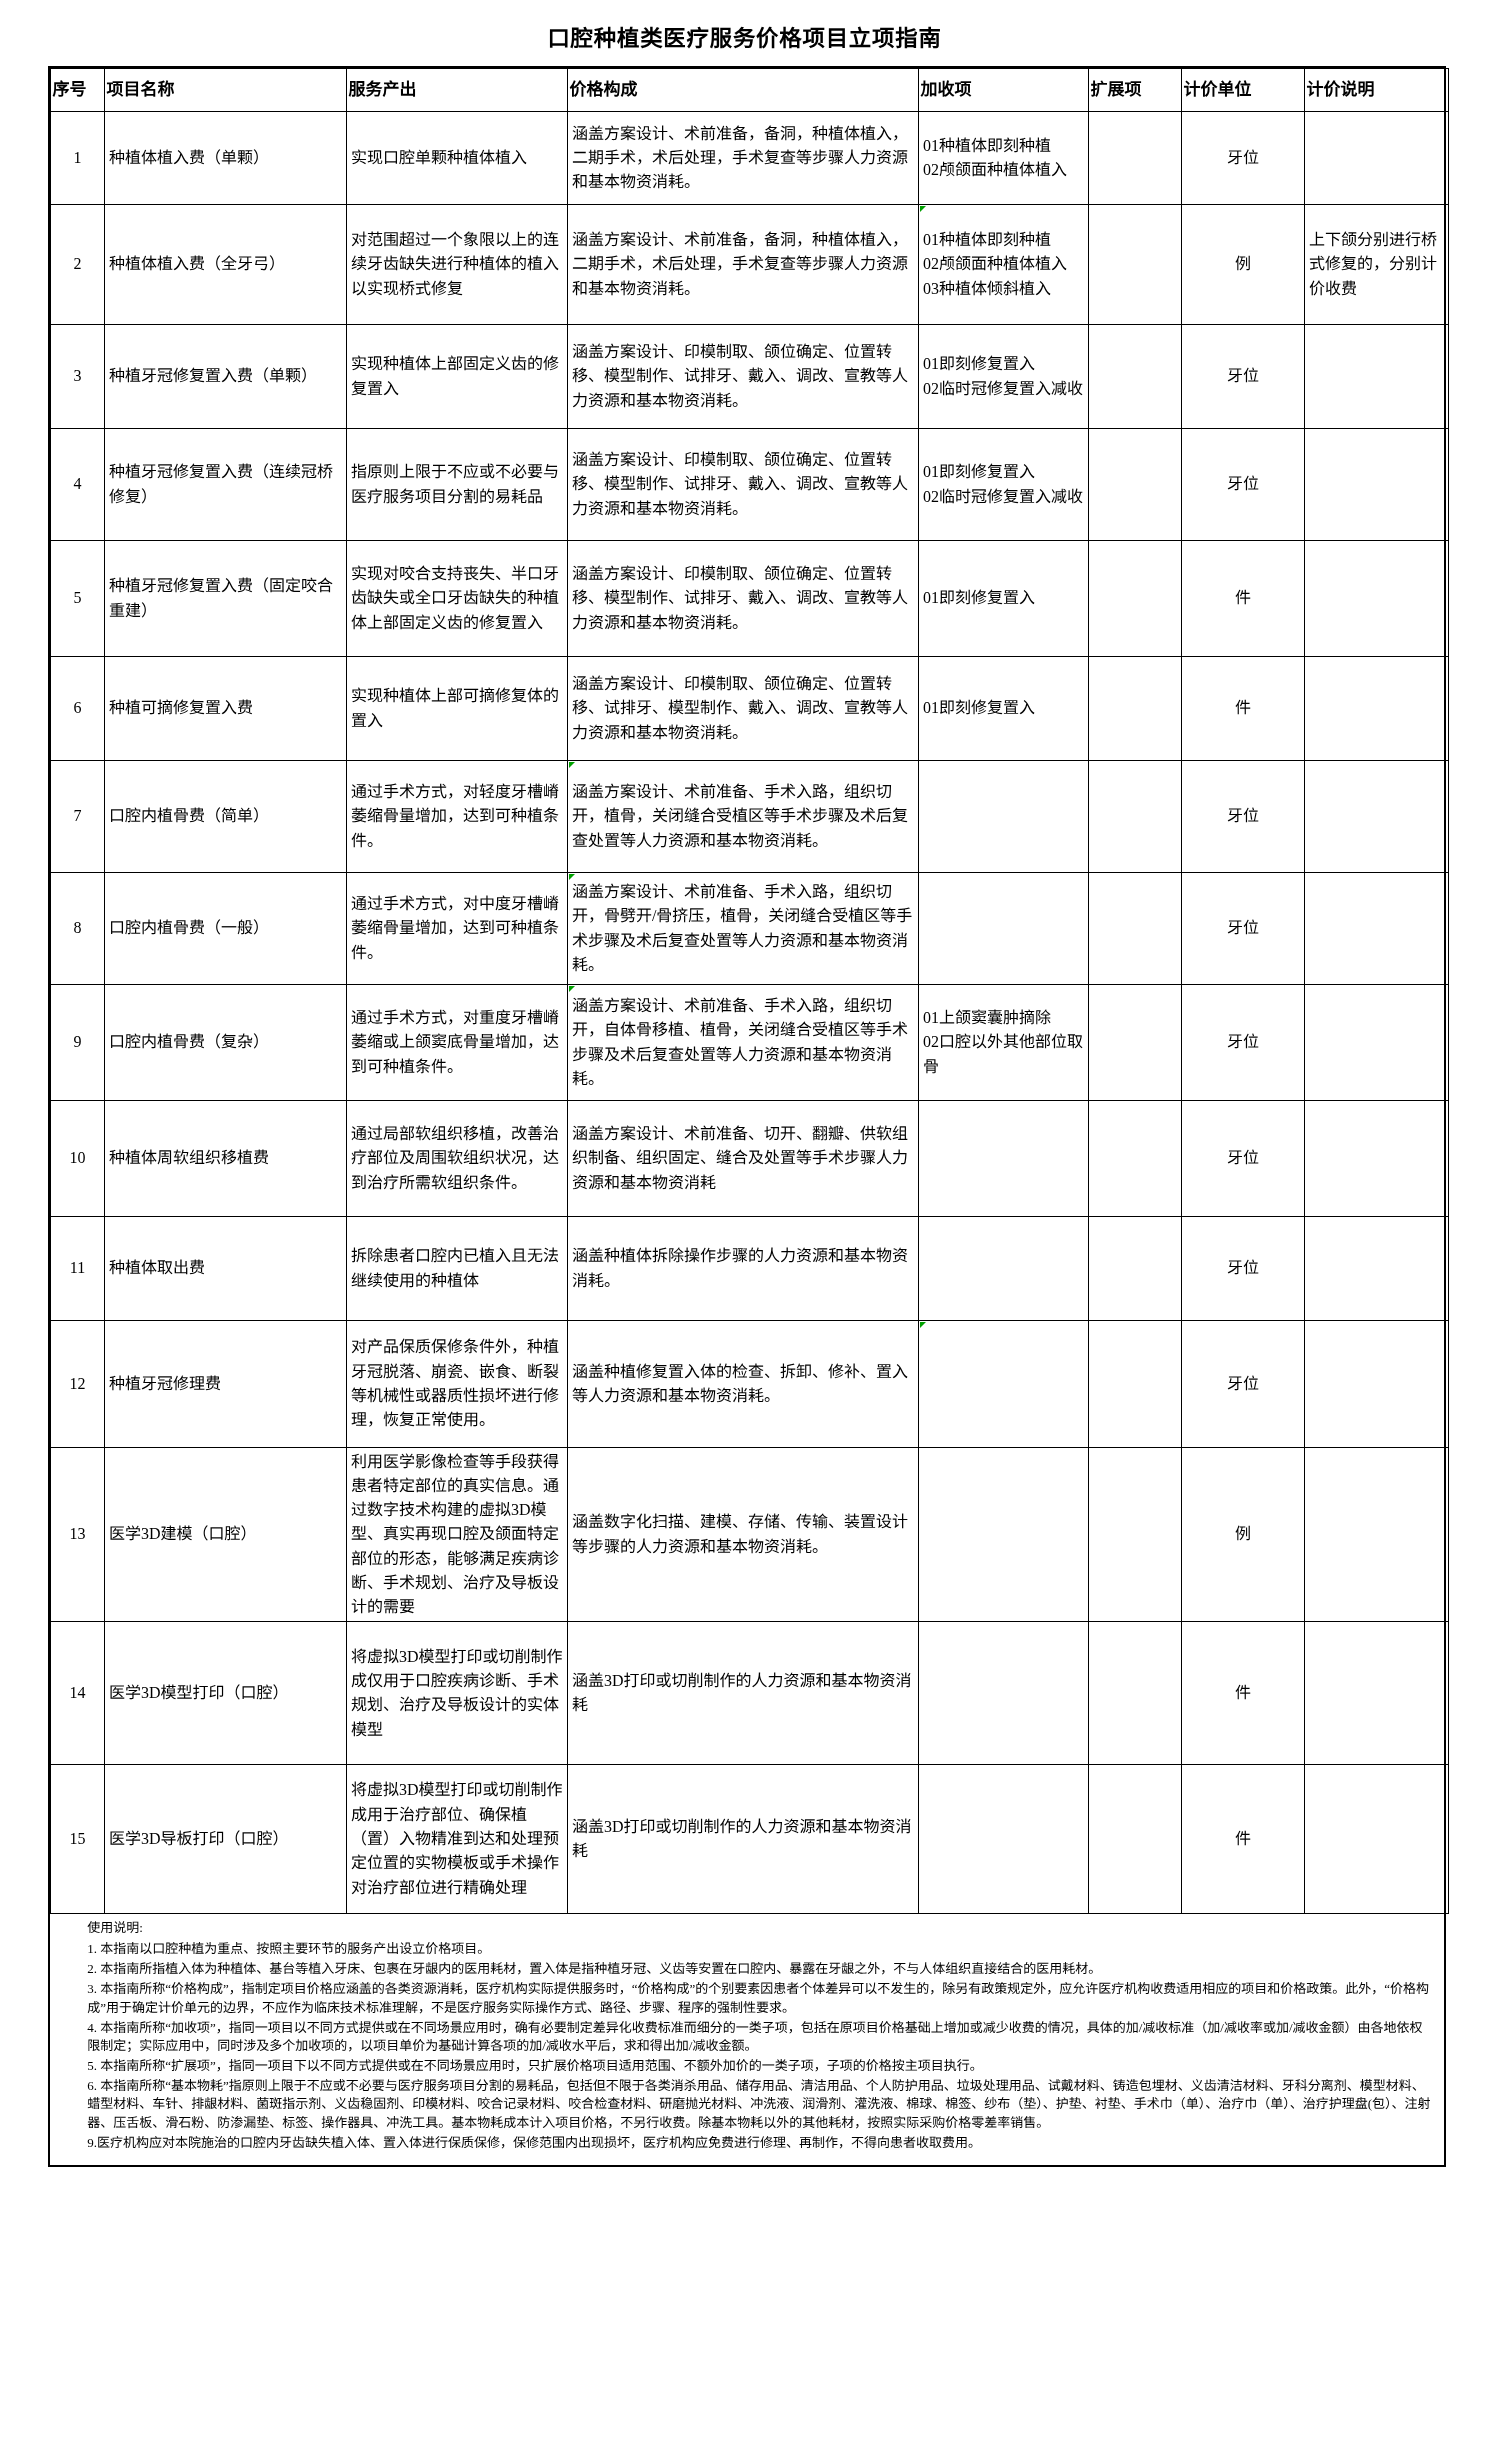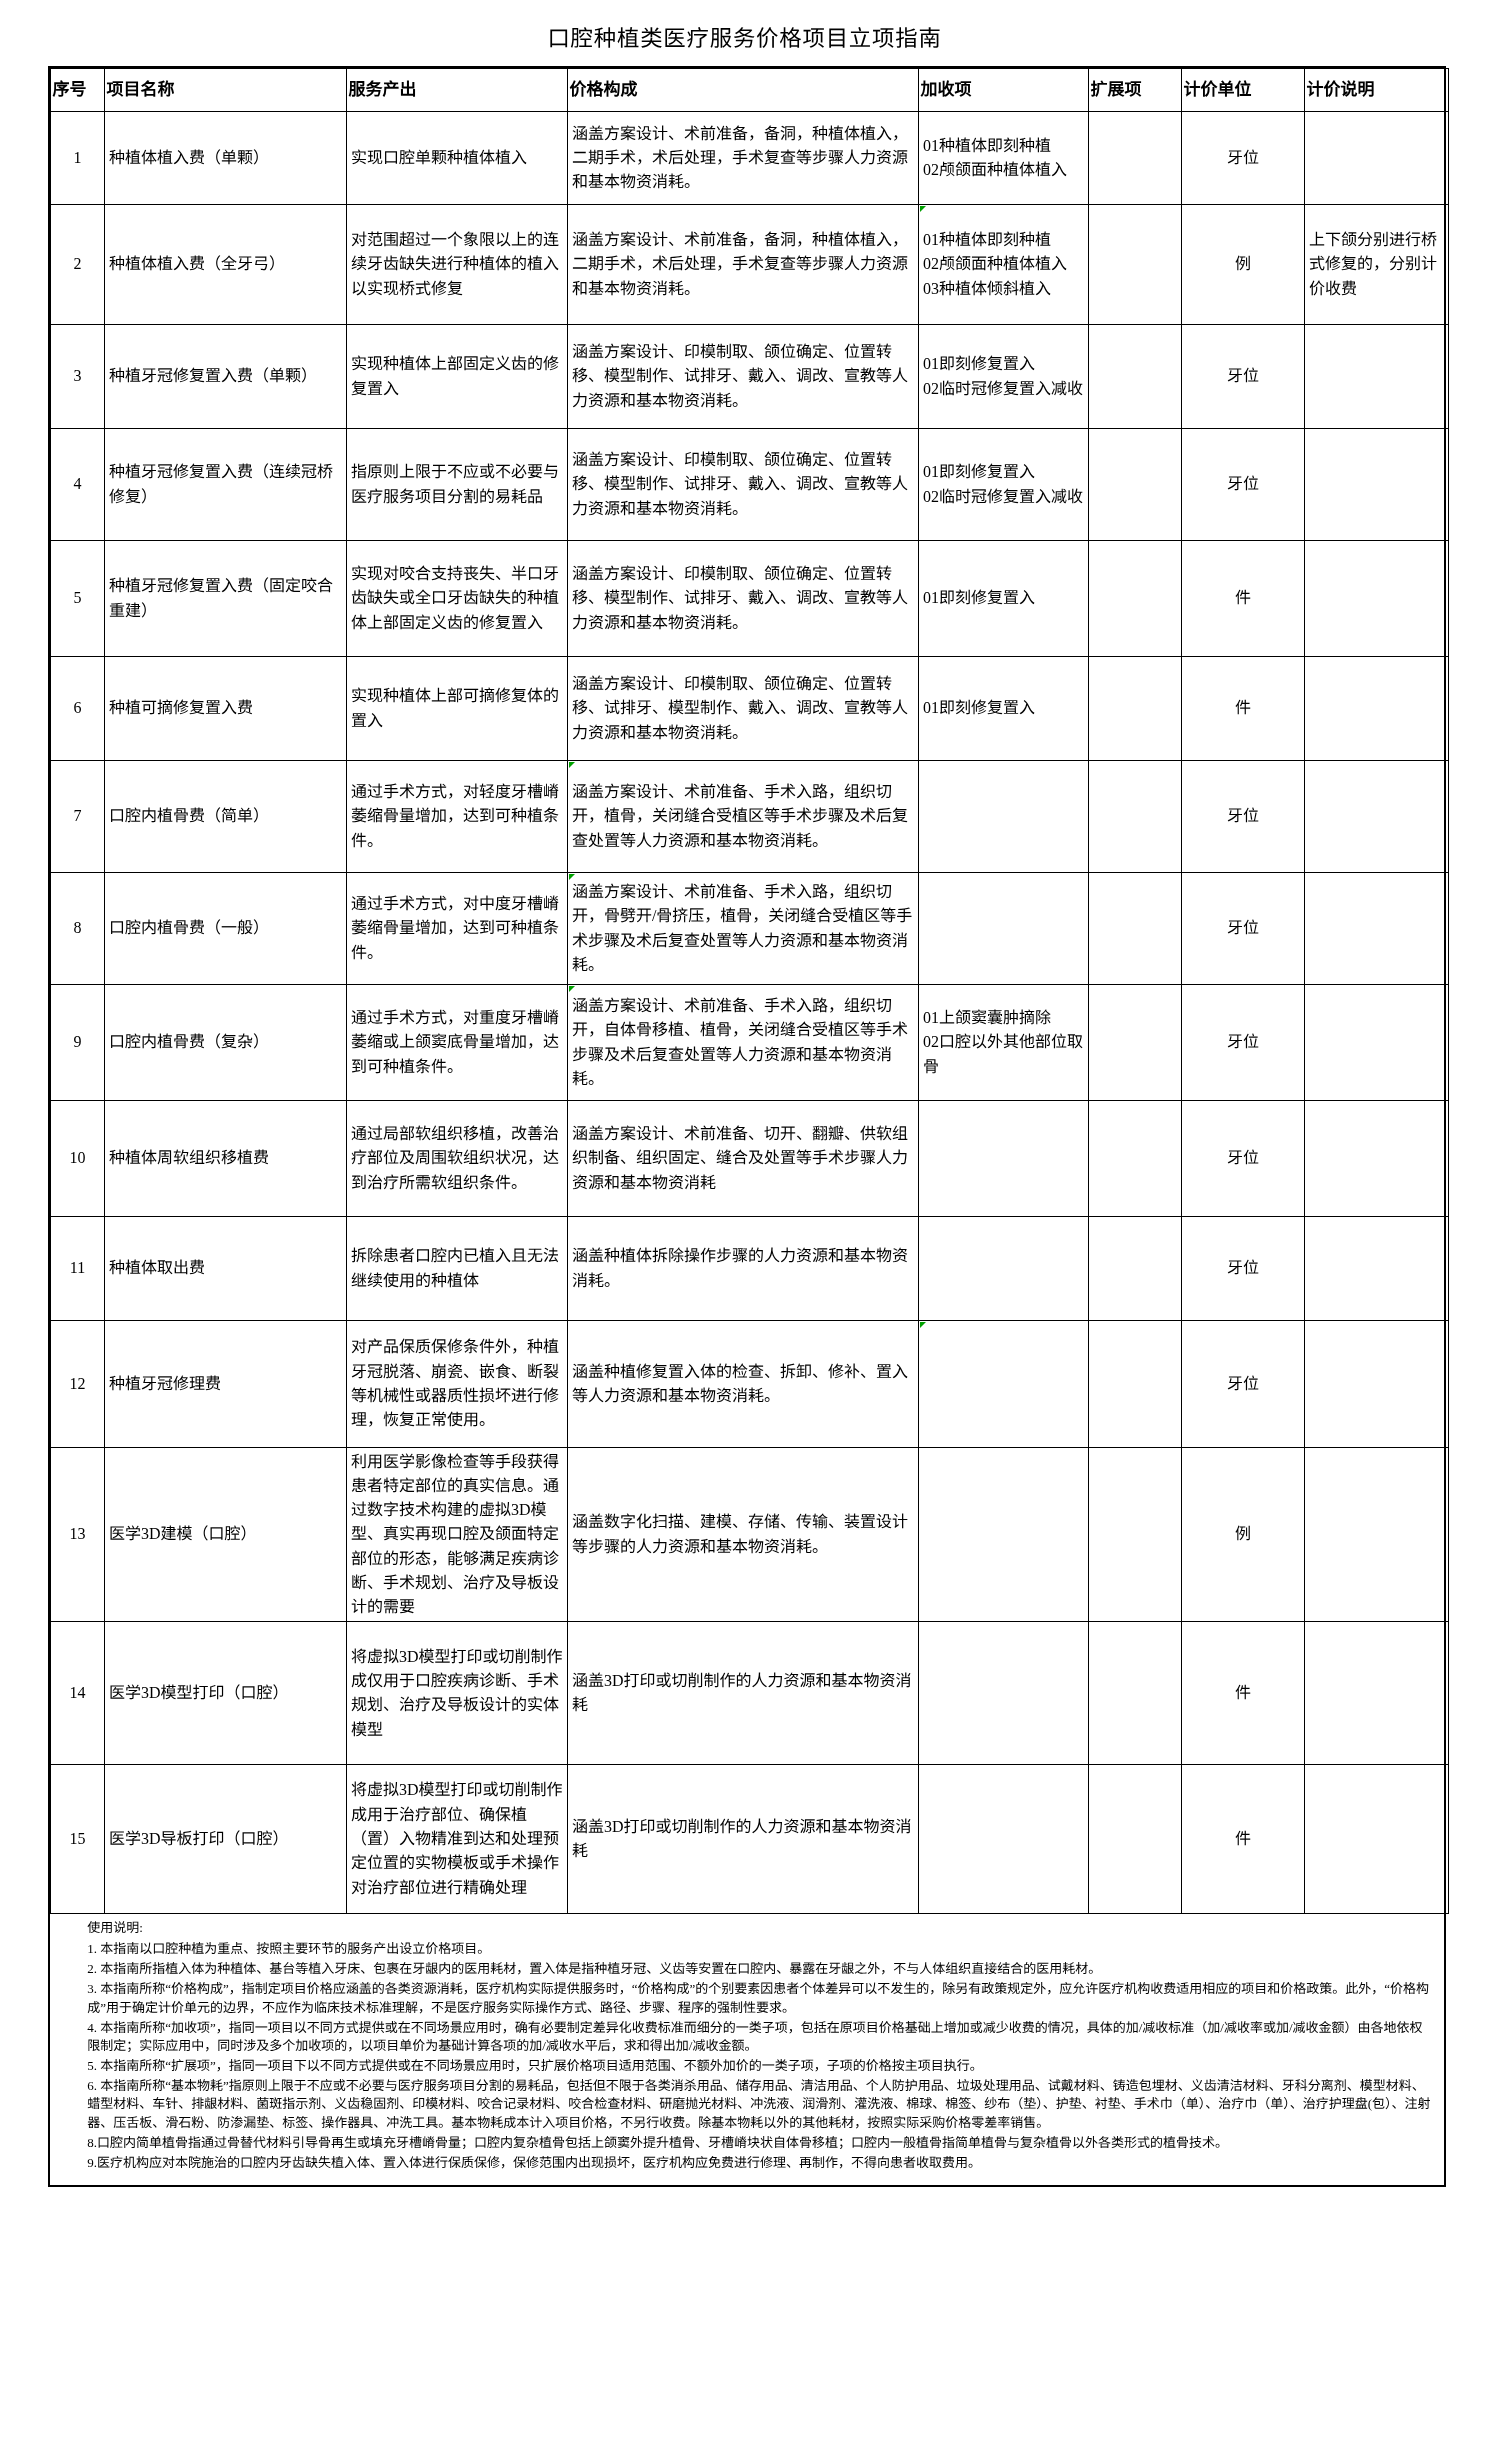--- a/index.html
+++ b/index.html
@@ -1,18 +1,18 @@
 <!DOCTYPE html>
 <html lang="zh-CN" style="--marker-color: #00a000;font-size:12.4px"><head>
 <meta charset="utf-8">
 <style>
   html,body{margin:0;padding:0;background:#ffffff;color:#000;}
   body{font-family:"Liberation Serif","DejaVu Serif",serif;}
   .page{position:relative;width:1489px;min-height:2462px;background:#fff;box-sizing:border-box;padding-top:20px;}
-  .doc-title{text-align:center;font-size:22.4px;font-weight:normal;letter-spacing:0.8px;margin:0;}
+  .doc-title{text-align:center;font-size:22.4px;font-weight:bold;letter-spacing:0.8px;margin:0;}
   .doc-subtitle{text-align:center;font-size:17px;font-weight:normal;margin:10.8px 0 0 0;letter-spacing:3.1px;}
   .frame{width:1398px;margin:14px 0 0 48px;border:2.3px solid #000;box-sizing:border-box;}
   table.main{width:100%;border-collapse:collapse;table-layout:fixed;}
   table.main th, table.main td{
     border-left:0.8px solid #000;border-right:0.8px solid #000;
     border-top:1.5px solid #000;border-bottom:1.5px solid #000;
     padding:1.5px 3.9px;vertical-align:middle;box-sizing:border-box;
     font-size:16px;line-height:1.52;word-break:break-all;position:relative;
   }
   table.main th{font-size:17px;font-weight:bold;text-align:left;height:43px;padding:3.1px 1.5px;}
@@ -221,18 +221,17 @@
     </table>
 
     <div class="notes">
       <p class="heading">使用说明:</p>
       <p>1. 本指南以口腔种植为重点、按照主要环节的服务产出设立价格项目。</p>
       <p>2. 本指南所指植入体为种植体、基台等植入牙床、包裹在牙龈内的医用耗材，置入体是指种植牙冠、义齿等安置在口腔内、暴露在牙龈之外，不与人体组织直接结合的医用耗材。</p>
       <p>3. 本指南所称“价格构成”，指制定项目价格应涵盖的各类资源消耗，医疗机构实际提供服务时，“价格构成”的个别要素因患者个体差异可以不发生的，除另有政策规定外，应允许医疗机构收费适用相应的项目和价格政策。此外，“价格构成”用于确定计价单元的边界，不应作为临床技术标准理解，不是医疗服务实际操作方式、路径、步骤、程序的强制性要求。</p>
       <p>4. 本指南所称“加收项”，指同一项目以不同方式提供或在不同场景应用时，确有必要制定差异化收费标准而细分的一类子项，包括在原项目价格基础上增加或减少收费的情况，具体的加/减收标准（加/减收率或加/减收金额）由各地依权限制定；实际应用中，同时涉及多个加收项的，以项目单价为基础计算各项的加/减收水平后，求和得出加/减收金额。</p>
       <p>5. 本指南所称“扩展项”，指同一项目下以不同方式提供或在不同场景应用时，只扩展价格项目适用范围、不额外加价的一类子项，子项的价格按主项目执行。</p>
       <p>6. 本指南所称“基本物耗”指原则上限于不应或不必要与医疗服务项目分割的易耗品，包括但不限于各类消杀用品、储存用品、清洁用品、个人防护用品、垃圾处理用品、试戴材料、铸造包埋材、义齿清洁材料、牙科分离剂、模型材料、蜡型材料、车针、排龈材料、菌斑指示剂、义齿稳固剂、印模材料、咬合记录材料、咬合检查材料、研磨抛光材料、冲洗液、润滑剂、灌洗液、棉球、棉签、纱布（垫）、护垫、衬垫、手术巾（单）、治疗巾（单）、治疗护理盘(包）、注射器、压舌板、滑石粉、防渗漏垫、标签、操作器具、冲洗工具。基本物耗成本计入项目价格，不另行收费。除基本物耗以外的其他耗材，按照实际采购价格零差率销售。</p>
-      <p>8.口腔内简单植骨指通过骨替代材料引导骨再生或填充牙槽嵴骨量；口腔内复杂植骨包括上颌窦外提升植骨、牙槽嵴块状自体骨移植；口腔内一般植骨指简单植骨与复杂植骨以外各类形式的植骨技术。</p>
       <p>9.医疗机构应对本院施治的口腔内牙齿缺失植入体、置入体进行保质保修，保修范围内出现损坏，医疗机构应免费进行修理、再制作，不得向患者收取费用。</p>
     </div>
   </div>
 </div>
 
 
 </body></html>

